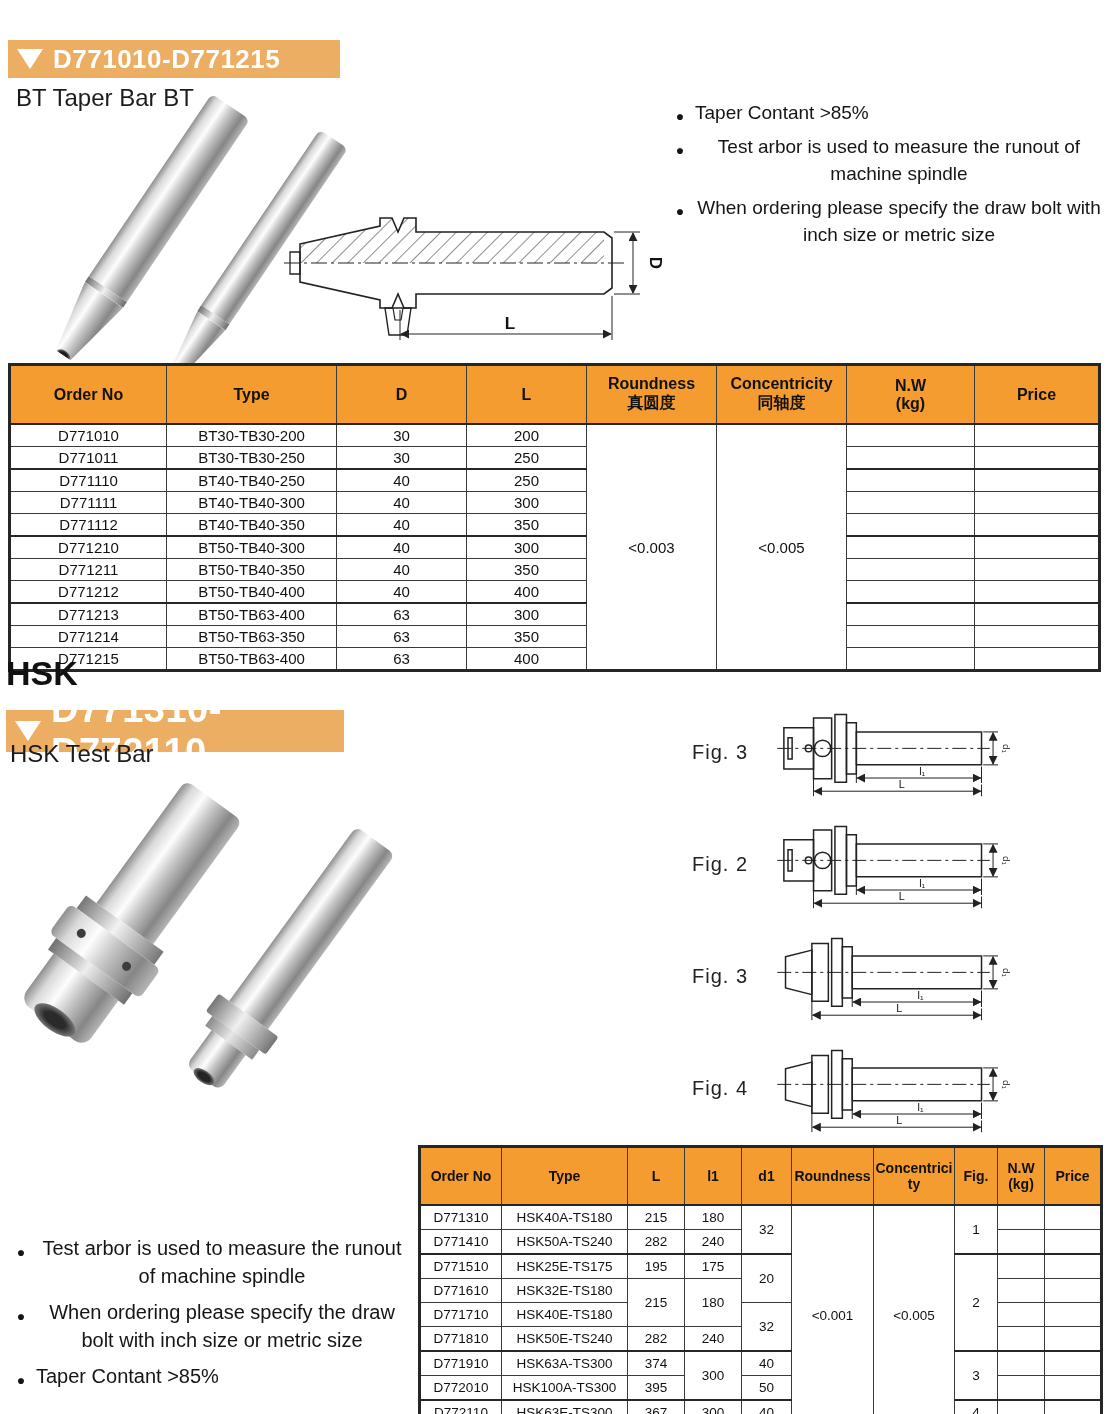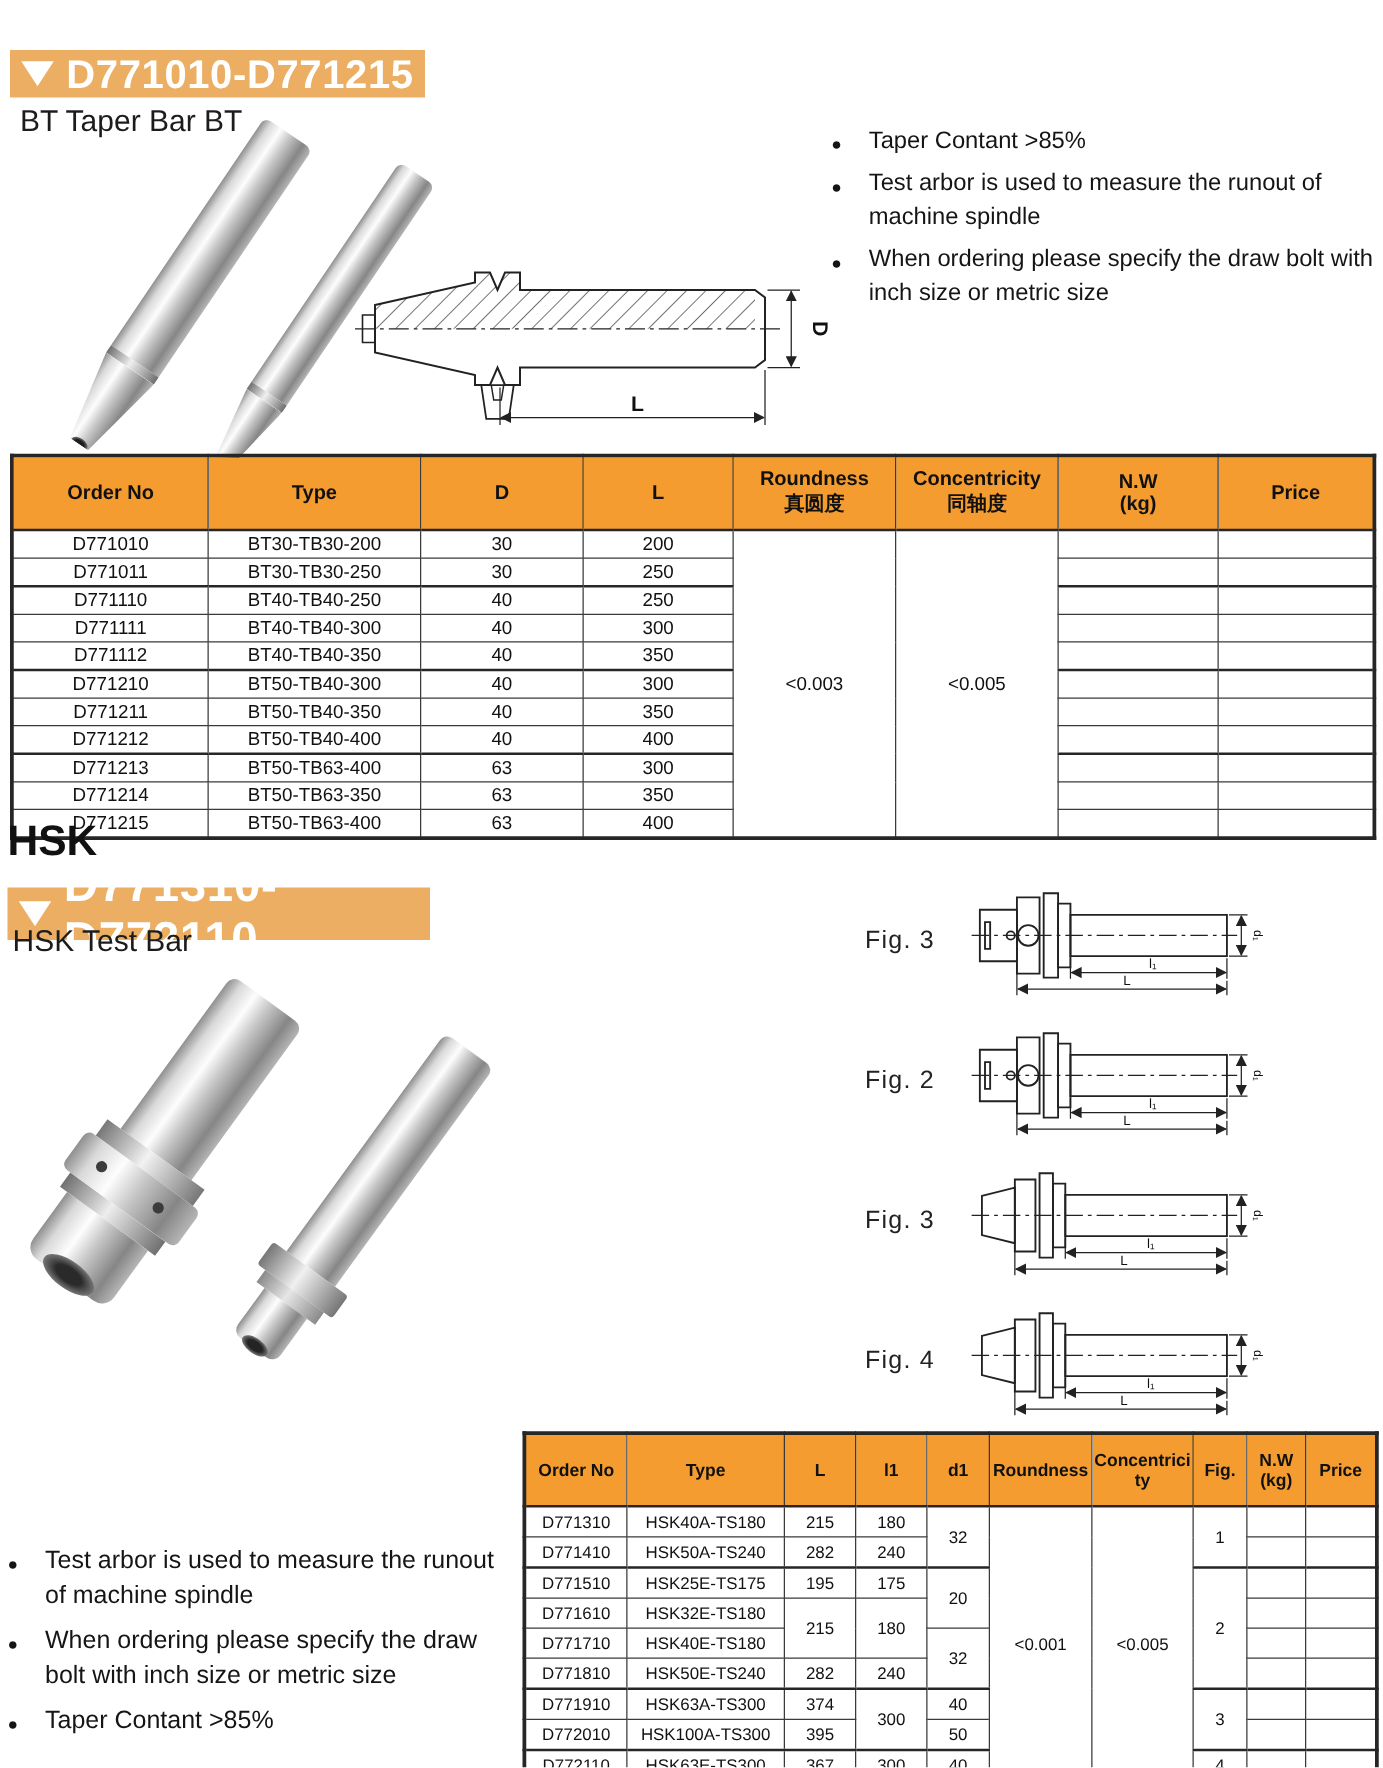--- a/index.html
+++ b/index.html
@@ -4,29 +4,29 @@
 <style>
   html,body{margin:0;padding:0;background:#fff;}
   #page{position:relative;width:1106px;height:1414px;background:#fff;overflow:hidden;
         font-family:"Liberation Sans",sans-serif;color:#111;}
 
   
   .banner{position:absolute;background:#ebae63;color:#fff;display:flex;align-items:center;
           font-weight:bold;}
   .banner .tri{width:0;height:0;border-left:13px solid transparent;border-right:13px solid transparent;
           border-top:20px solid #fff;margin:0 10px 0 9px;}
-  #banner1{left:8px;top:40px;width:332px;height:38px;font-size:32px;letter-spacing:0.5px;}
+  #banner1{left:8px;top:40px;width:332px;height:38px;font-size:26px;letter-spacing:0.5px;}
   #banner2{left:6px;top:710px;width:338px;height:42px;font-size:38px;letter-spacing:0.5px;}
   .sec-title{position:absolute;font-size:24px;color:#1c1c1c;}
   #title1{left:16px;top:84px;}
   #title2{left:10px;top:740px;}
   #hsk-heading{position:absolute;left:6px;top:654px;font-size:34px;font-weight:600;color:#111;}
 
   
-  .bullets{position:absolute;display:flex;flex-direction:column;gap:7px;}
+  .bullets{position:absolute;display:flex;flex-direction:column;gap:7px;text-align:center;}
   .bullet{display:flex;font-size:19px;line-height:1.42;color:#151515;}
   .bullet .dot{flex:0 0 30px;}
   .bullet .dot::before{content:"●";font-size:14px;position:relative;top:2px;}
   .bullet.b{font-weight:normal;}
   #bullets1{left:665px;top:100px;width:438px;}
   #bullets2{left:6px;top:1234px;width:402px;font-size:20px;}
   #bullets2 .bullet{font-size:20px;}
 
   
   table{border-collapse:collapse;table-layout:fixed;position:absolute;padding-left:36px;}

